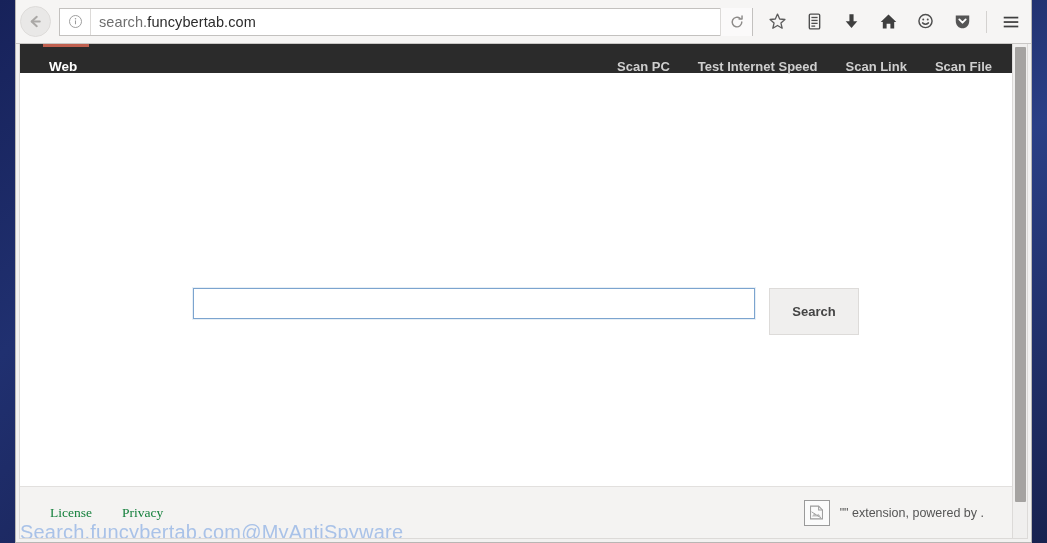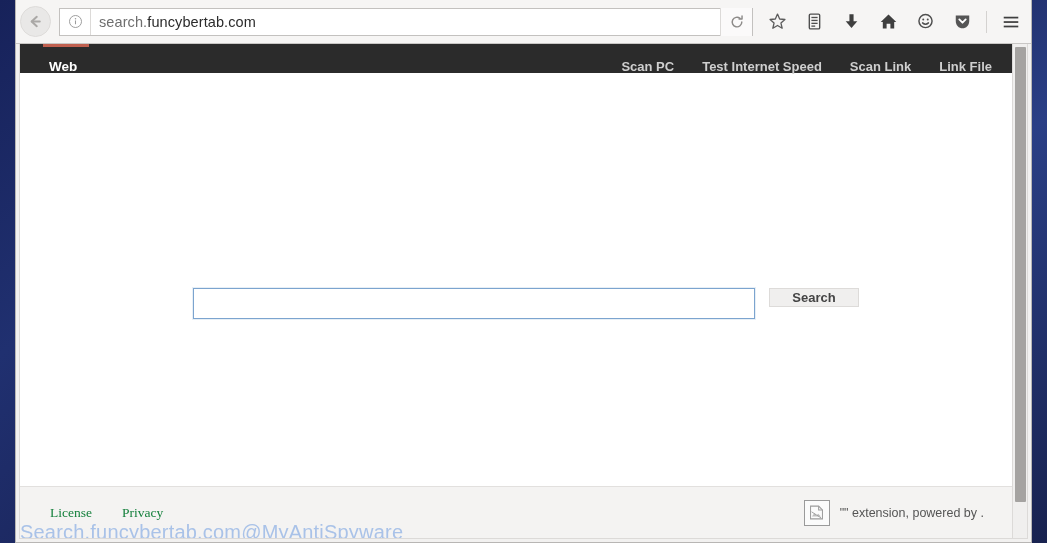--- a/index.html
+++ b/index.html
@@ -211,21 +211,21 @@
     outline: none;
     font-size: 14px;
     padding: 0 7px;
     color: #222;
     font-family: "Liberation Sans", sans-serif;
     box-shadow: 0 0 0 1px rgba(124,164,207,0.18);
   }
 
   #search-button {
     width: 90px;
-    height: 19px;
+    height: 47px;
     background: #f0efee;
     border: 1px solid #dddbd9;
     color: #444444;
     font-size: 13px;
     font-weight: bold;
     font-family: "Liberation Sans", sans-serif;
     cursor: pointer;
   }
 
   
@@ -408,21 +408,21 @@
 
     <div id="page-content">
 
       <div id="site-nav">
         <div id="brand-accent"></div>
         <div id="site-brand">Web</div>
         <div id="site-nav-links">
           <div class="nav-link">Scan PC</div>
           <div class="nav-link">Test Internet Speed</div>
           <div class="nav-link">Scan Link</div>
-          <div class="nav-link">Link File</div>
+          <div class="nav-link">Scan File</div>
         </div>
       </div>
 
       <div id="search-area">
         <div id="search-row">
           <input id="search-input" type="text" autofocus="" placeholder="" style="">
           <button id="search-button">Search</button>
         </div>
       </div>
 

